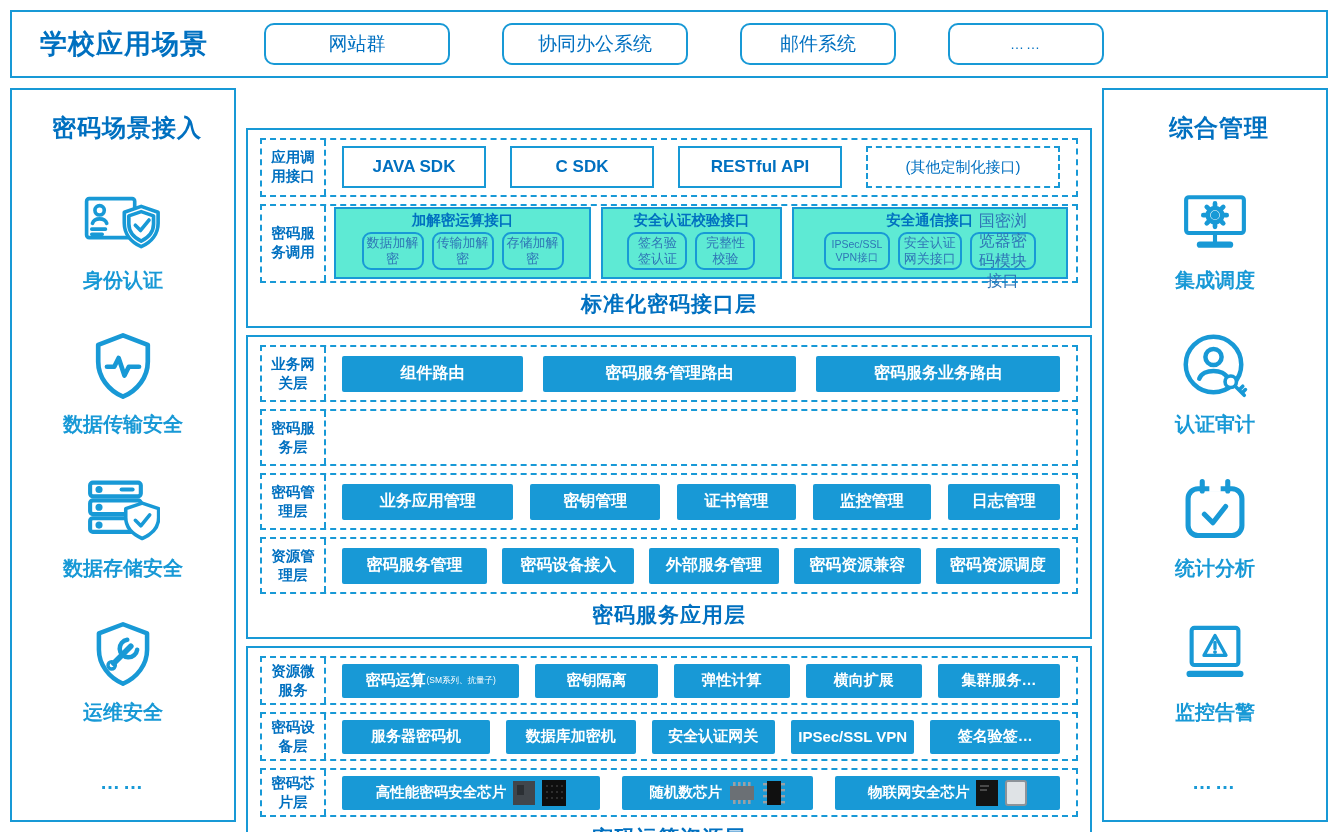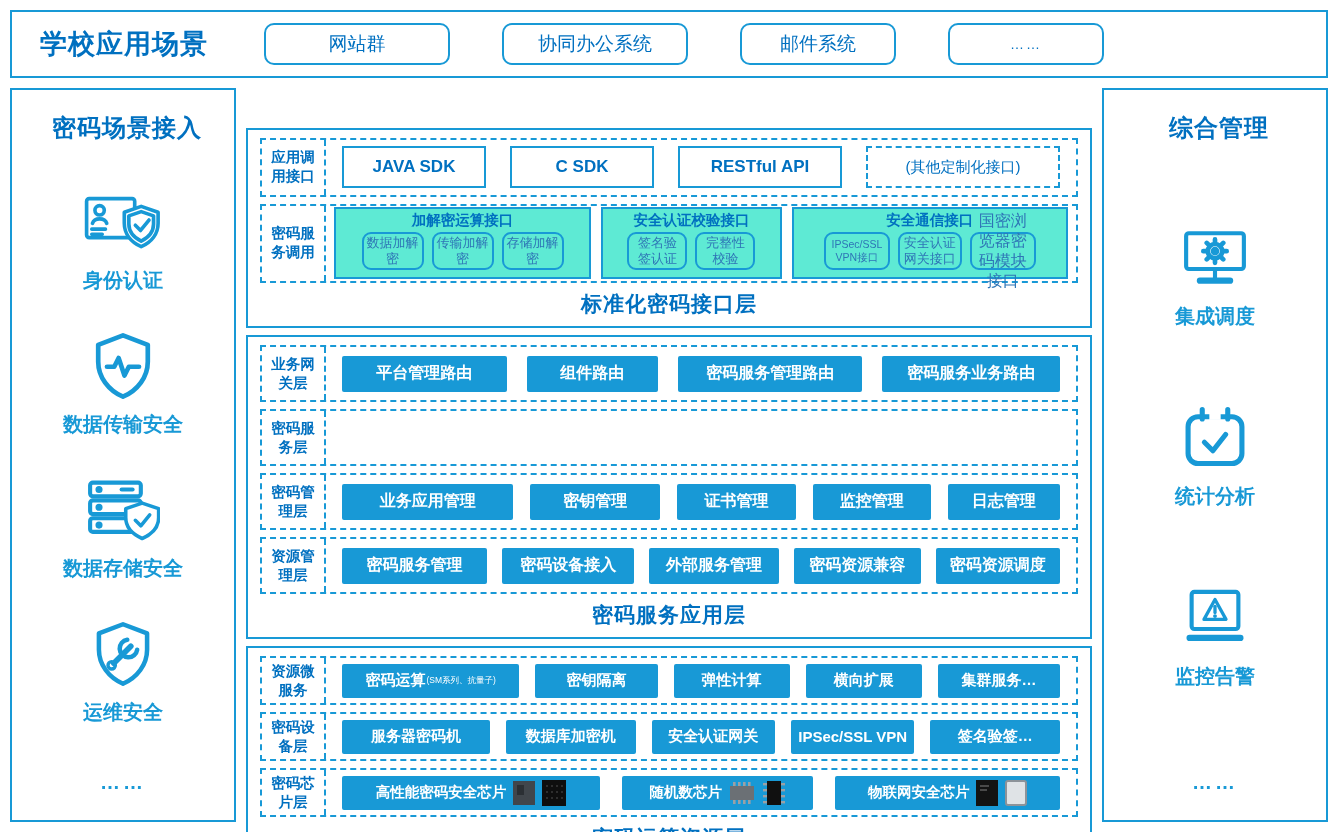--- a/index.html
+++ b/index.html
@@ -159,20 +159,34 @@
               <circle cx="24" cy="19" r="5.2"></circle>
               <path d="M24 10.5 V13 M24 25 V27.5 M15.5 19 H18 M30 19 H32.5 M18 13 l1.8 1.8 M28.2 23.2 l1.8 1.8 M30 13 l-1.8 1.8 M19.8 23.2 L18 25"></path>
             </g>
             <circle cx="24" cy="19" r="1.6" fill="#1899d6"></circle>
           </svg>
         </span>
         <span class="lbl">集成调度</span>
       </div>
       <div class="panel-item">
         <span class="ico">
+          <svg class="lineicon" width="72" height="72" viewBox="0 0 48 48" style="stroke-width:3">
+            <circle cx="23" cy="23" r="18.5"></circle>
+            <circle cx="23" cy="18" r="5.4"></circle>
+            <path d="M13.5 32.5 c2.5 -7 16.5 -7 19 0"></path>
+            <g style="stroke-width:2.4">
+              <circle cx="34.5" cy="34.5" r="3.8" fill="#fff"></circle>
+              <path d="M37.5 37.5 L43.5 43.5 M40 40 L42.5 37.5 M42 42 L44.3 39.7"></path>
+            </g>
+          </svg>
+        </span>
+        <span class="lbl">认证审计</span>
+      </div>
+      <div class="panel-item">
+        <span class="ico">
           <svg class="lineicon" width="68" height="68" viewBox="0 0 48 48" style="stroke-width:3.6">
             <rect x="5" y="9" width="38" height="33" rx="7"></rect>
             <rect x="20" y="6.8" width="8" height="4.4" fill="#fff" stroke="none"></rect>
             <path d="M15 4 V10.5 M33 4 V10.5"></path>
             <path d="M16.5 27 L22.5 33 L31.5 21.5"></path>
           </svg>
         </span>
         <span class="lbl">统计分析</span>
       </div>
       <div class="panel-item">
@@ -233,21 +247,20 @@
           </div>
         </div>
       </div>
       <div class="section-title">标准化密码接口层</div>
     </div>
 
     <div class="section s2">
       <div class="layer-row app-layer-row">
         <div class="row-label">业务网关层</div>
         <div class="row-content">
-          <div class="bluebox" style="flex:1.25">平台管理路由</div>
           <div class="bluebox" style="flex:1.0">组件路由</div>
           <div class="bluebox" style="flex:1.4">密码服务管理路由</div>
           <div class="bluebox" style="flex:1.35">密码服务业务路由</div>
         </div>
       </div>
       <div class="layer-row app-layer-row">
         <div class="row-label">密码服务层</div>
       </div>
       <div class="layer-row app-layer-row">
         <div class="row-label">密码管理层</div>

